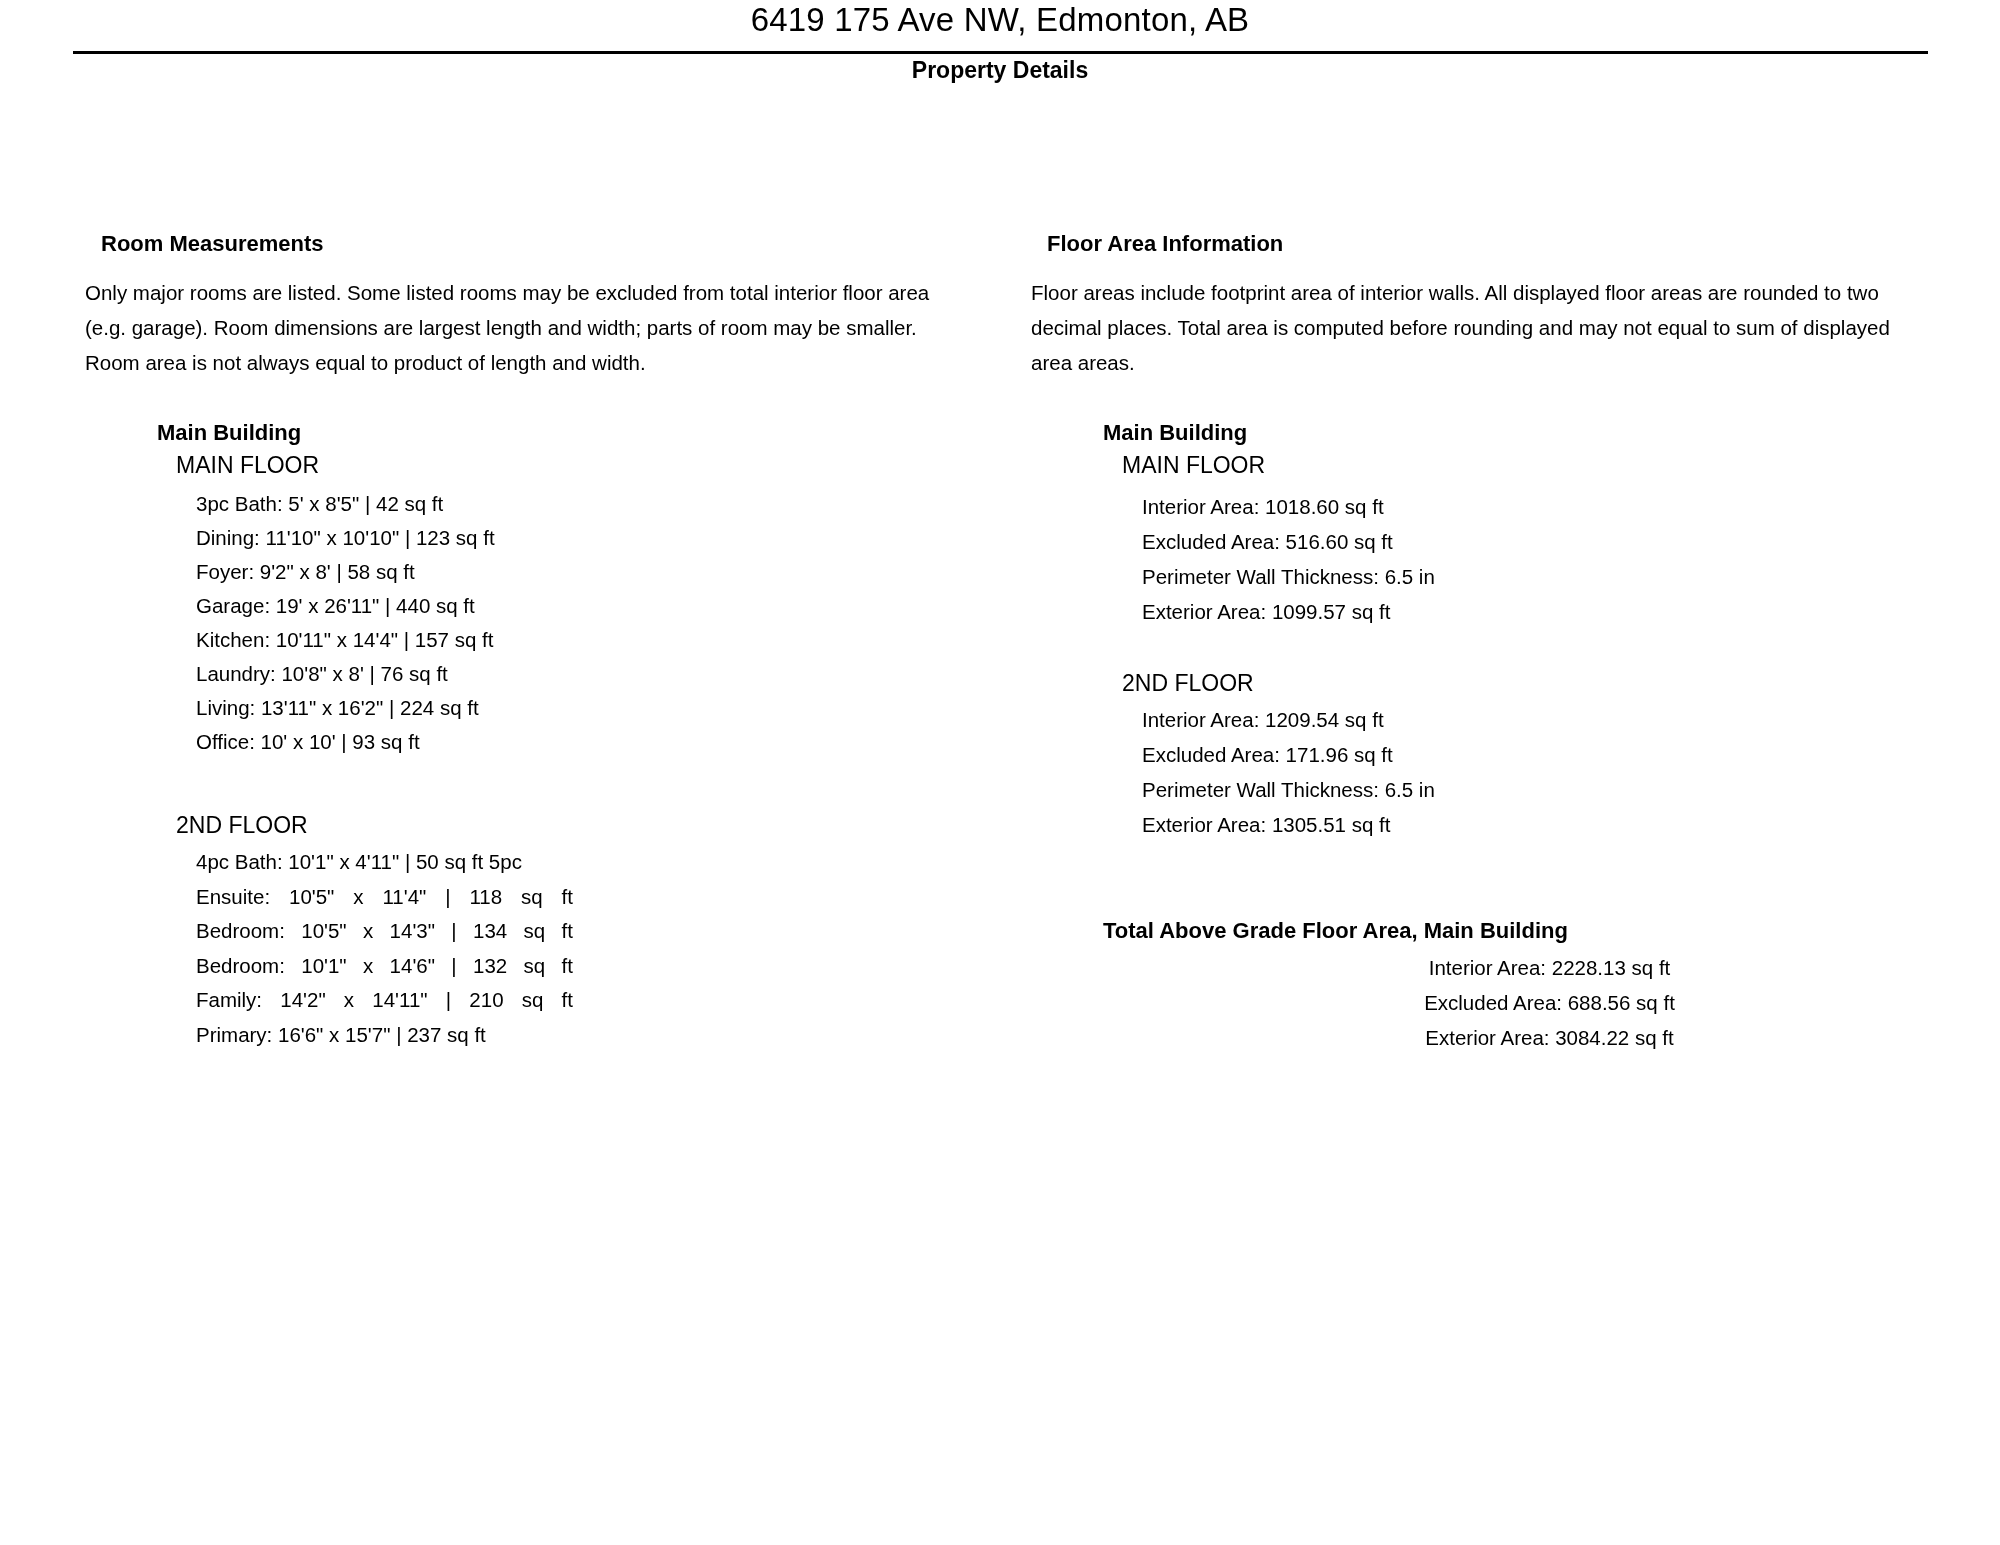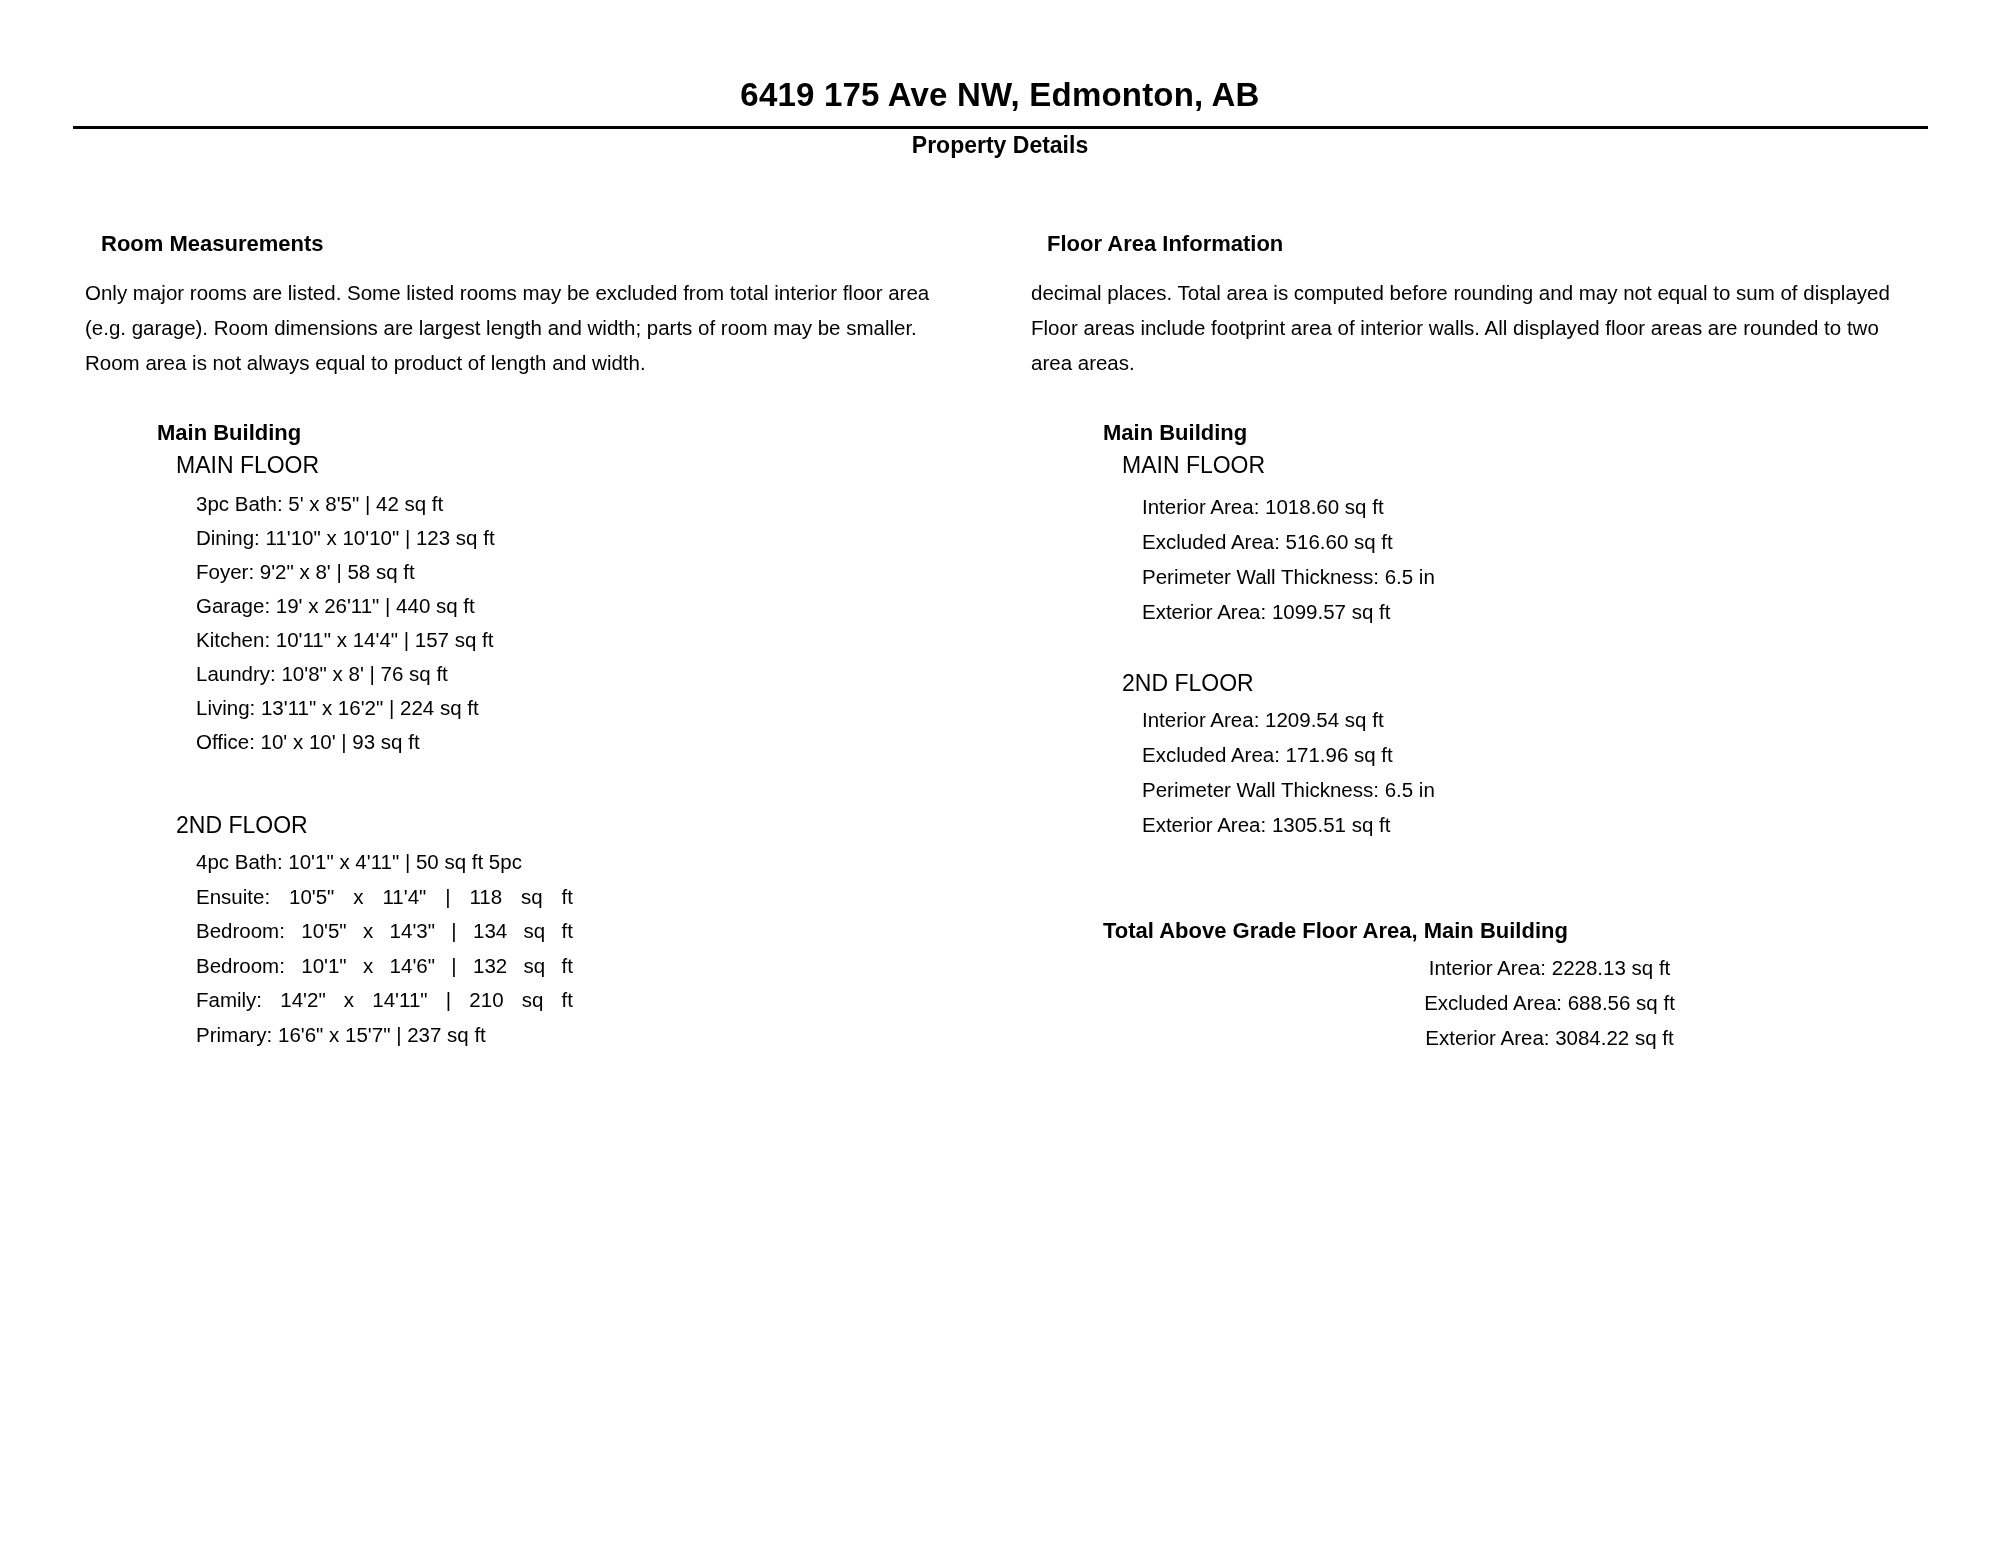--- a/index.html
+++ b/index.html
@@ -15,24 +15,23 @@
     position: relative;
     width: 2000px;
     height: 1545px;
     background: #ffffff;
     overflow: hidden;
   }
 
   
   .title {
     margin: 0;
-    padding-top: 75px;
     text-align: center;
     font-size: 33px;
-    font-weight: bold;
+    font-weight: normal;
     line-height: 40px;
     letter-spacing: 0.2px;
   }
   .divider {
     height: 3px;
     background: #000;
     border: none;
     margin: 11px 72px 0 73px;
   }
   .subtitle {
@@ -169,23 +168,23 @@
 
         <div class="item-line">Primary: 16'6" x 15'7" | 237 sq ft</div>
       </div>
   </section>
 
   <section class="col col-right">
     <h3 class="section-heading">Floor Area Information</h3>
 
     <div class="desc">
 
+        <div class="desc-line">Floor areas include footprint area of interior walls. All displayed floor areas are rounded to two</div>
+
         <div class="desc-line">decimal places. Total area is computed before rounding and may not equal to sum of displayed</div>
-
-        <div class="desc-line">Floor areas include footprint area of interior walls. All displayed floor areas are rounded to two</div>
 
         <div class="desc-line">area areas.</div>
       </div>
 
     <div class="building-name">Main Building</div>
 
     <div class="floor-name">MAIN FLOOR</div>
     <div class="stats">
 
         <div class="item-line">Interior Area: 1018.60 sq ft</div>

